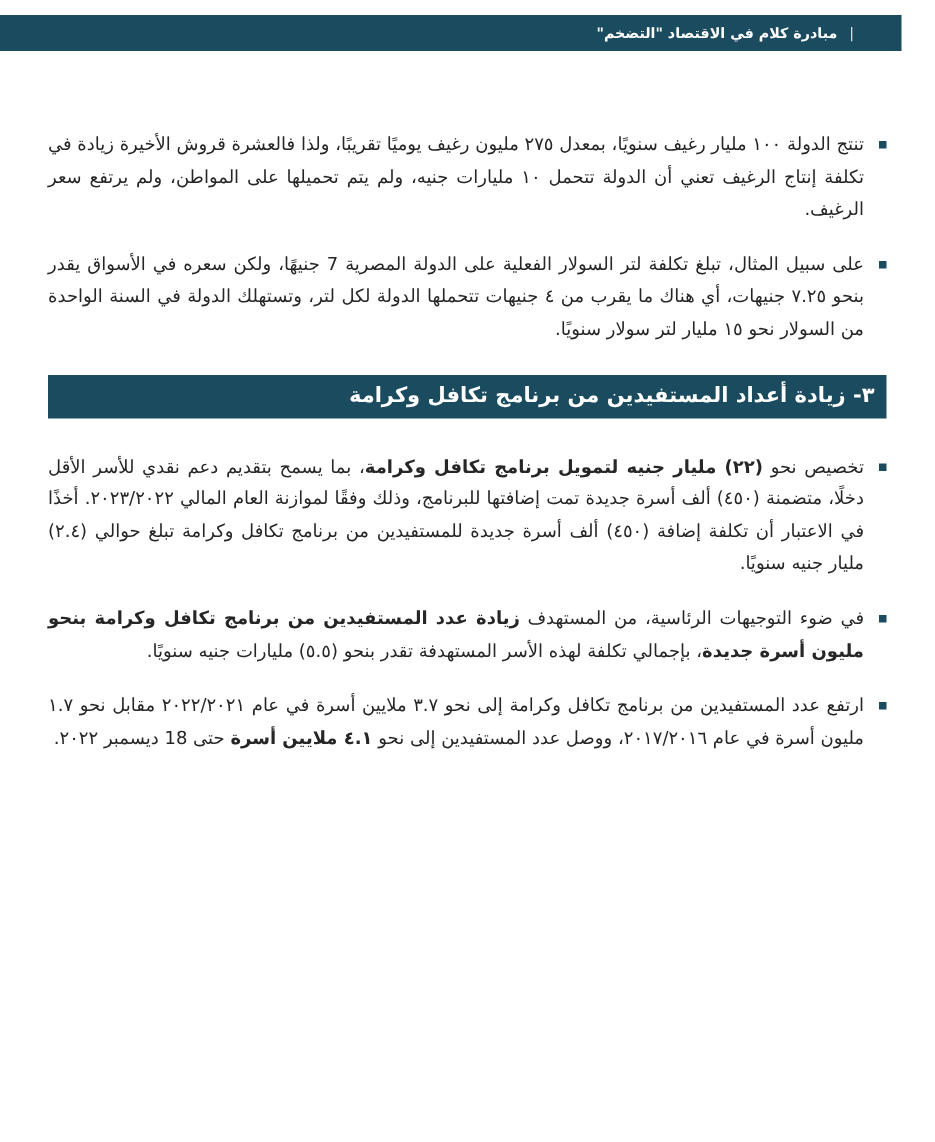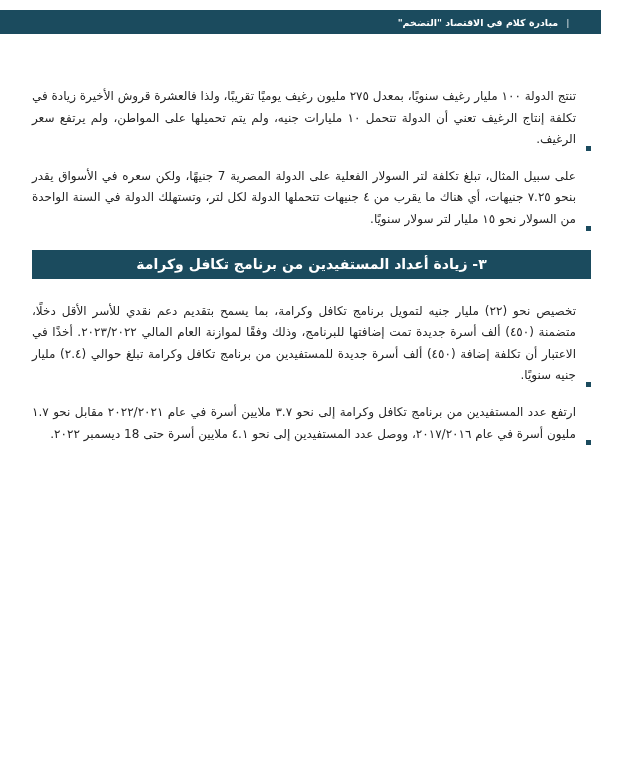--- a/index.html
+++ b/index.html
@@ -31,42 +31,40 @@
   }
   .page-number { letter-spacing: 0.5px; margin-top: 32px; }
   .header-divider { margin: 0 8px; font-weight: normal; opacity: 0.85; }
   .header-title { font-weight: bold; }
   .content { padding: 86px 32px 0 32px; }
   .bullet-list { list-style: none; }
   .bullet-item {
     display: flex;
     gap: 10px;
     margin-bottom: 15px;
-    align-items: flex-end;
   }
   .sq {
     flex: 0 0 auto;
     width: 5px;
     height: 5px;
     background: #1b4b5e;
     margin-top: 8px;
   }
   .bullet-text {
     flex: 1;
     font-size: 12px;
     line-height: 1.8;
     text-align: justify;
   }
-  .seg-bold { font-weight: normal; }
+  .seg-bold { font-weight: bold; }
   .section-heading {
     background: #1b4b5e;
     color: #ffffff;
     font-size: 14px;
     font-weight: bold;
-    text-align: center;
     padding: 6px 8px 7px;
     margin: 19px 0 22px;
   }
 </style>
 </head>
 <body>
 
 <div class="page">
 
   <header class="page-header">
@@ -90,18 +88,22 @@
 
     <h2 class="section-heading">٣- زيادة أعداد المستفيدين من برنامج تكافل وكرامة</h2>
 
     <ul class="bullet-list">
       <li class="bullet-item">
         <span class="sq"></span>
         <p class="bullet-text"><span>تخصيص نحو </span><span class="seg-bold">(٢٢) مليار جنيه لتمويل برنامج تكافل وكرامة</span><span>، بما يسمح بتقديم دعم نقدي للأسر الأقل دخلًا، متضمنة (٤٥٠) ألف أسرة جديدة تمت إضافتها للبرنامج، وذلك وفقًا لموازنة العام المالي ٢٠٢٣/٢٠٢٢. أخذًا في الاعتبار أن تكلفة إضافة (٤٥٠) ألف أسرة جديدة للمستفيدين من برنامج تكافل وكرامة تبلغ حوالي (٢.٤) مليار جنيه سنويًا.</span></p>
       </li>
       <li class="bullet-item">
         <span class="sq"></span>
+        <p class="bullet-text"><span>في ضوء التوجيهات الرئاسية، من المستهدف </span><span class="seg-bold">زيادة عدد المستفيدين من برنامج تكافل وكرامة بنحو مليون أسرة جديدة</span><span>، بإجمالي تكلفة لهذه الأسر المستهدفة تقدر بنحو (٥.٥) مليارات جنيه سنويًا.</span></p>
+      </li>
+      <li class="bullet-item">
+        <span class="sq"></span>
         <p class="bullet-text"><span>ارتفع عدد المستفيدين من برنامج تكافل وكرامة إلى نحو ٣.٧ ملايين أسرة في عام ٢٠٢٢/٢٠٢١ مقابل نحو ١.٧ مليون أسرة في عام ٢٠١٧/٢٠١٦، ووصل عدد المستفيدين إلى نحو </span><span class="seg-bold">٤.١ ملايين أسرة</span><span> حتى 18 ديسمبر ٢٠٢٢.</span></p>
       </li>
     </ul>
 
   </main>
 </div>
 
 </body></html>

